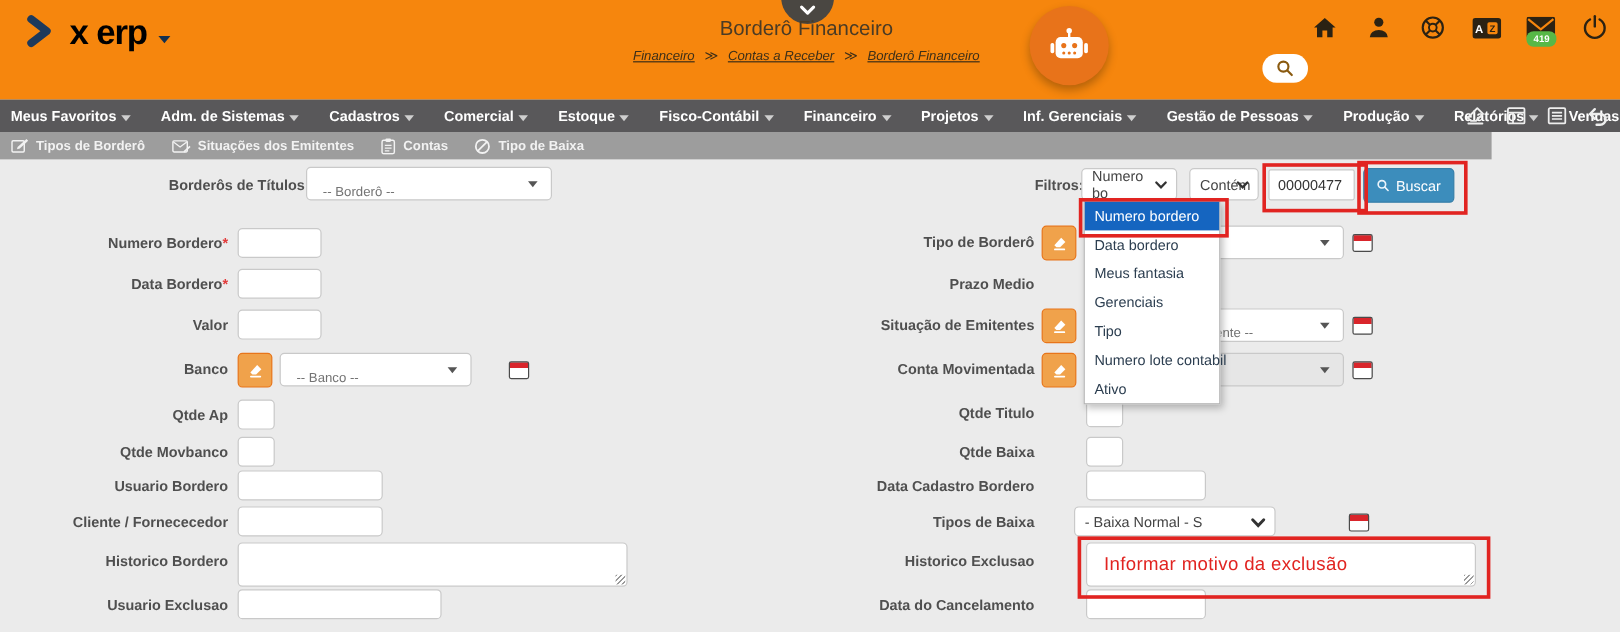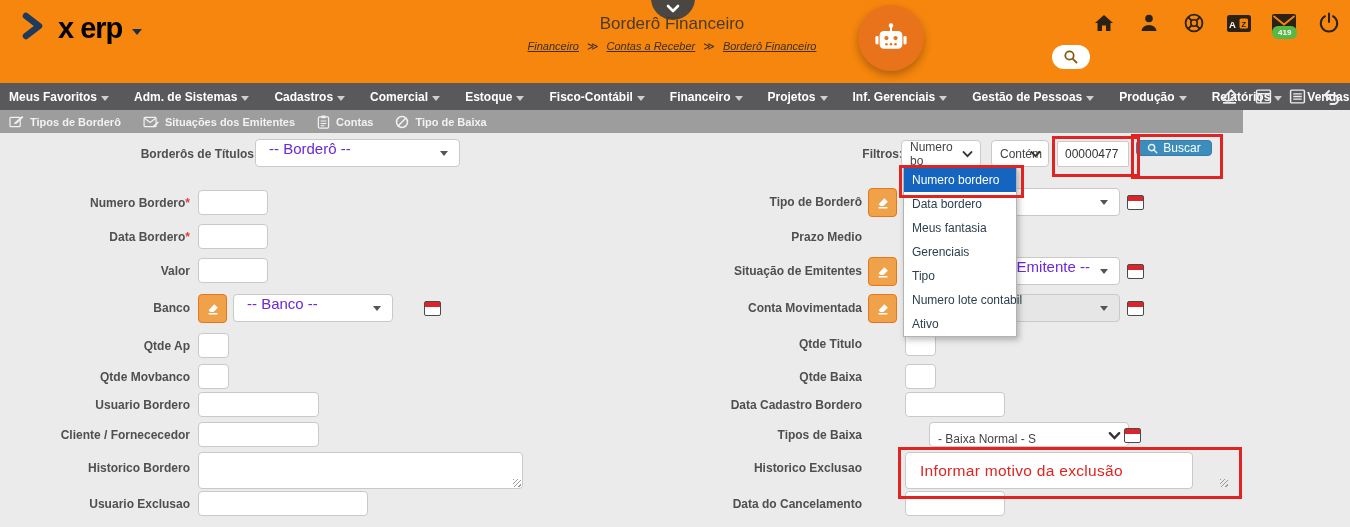--- a/index.html
+++ b/index.html
@@ -36,21 +36,21 @@
   
   .content{position:absolute;left:0;top:133px;width:1350px;height:394px;background:#ebebeb;}
   .flabel{position:absolute;font-size:12px;font-weight:700;color:#4f4f4f;white-space:nowrap;}
   .req{color:#e23b3b;font-weight:700;}
   .tinput{position:absolute;background:#fff;border:1px solid #c9c9c9;border-radius:4px;box-sizing:border-box;
           font-size:12px;color:#333;padding:0 7px;font-family:inherit;}
   .tarea{position:absolute;background:#fff;border:1px solid #c9c9c9;border-radius:4px;box-sizing:border-box;
          font-size:12px;color:#333;padding:4px 7px;font-family:inherit;resize:none;}
   .grip{position:absolute;width:8px;height:8px;background:repeating-linear-gradient(135deg,#9a9a9a 0 1px,transparent 1px 3px);}
   .fselect{position:absolute;background:#fff;border:1px solid #c9c9c9;border-radius:4px;box-sizing:border-box;
-           display:flex;align-items:flex-start;font-size:15px;color:#6d28d9;padding:0 24px 0 13px;cursor:pointer;}
+           display:flex;align-items:flex-end;font-size:11px;color:#737373;padding:0 24px 0 13px;cursor:pointer;}
   .fselect .tri{position:absolute;right:11px;top:50%;margin-top:-2px;width:0;height:0;
                 border-left:4px solid transparent;border-right:4px solid transparent;border-top:5px solid #555;}
   .fselect.disabled{background:#e6e6e6;}
   .nselect{position:absolute;background:#fff;border:1px solid #c9c9c9;border-radius:4px;box-sizing:border-box;
            display:flex;align-items:center;font-size:12px;color:#444;padding:0 26px 0 8px;cursor:pointer;}
   .nselect svg{position:absolute;right:7px;top:50%;margin-top:-5px;}
   .cal{position:absolute;width:15px;height:13px;border:1px solid #4a4a4a;border-radius:2px;
        background:linear-gradient(#D9252B 0 5px,#fff 5px);cursor:pointer;}
   .eraser-btn{position:absolute;width:27px;height:27px;background:#F0A24B;border:1px solid #E8751A;border-radius:4px;
               display:flex;align-items:center;justify-content:center;cursor:pointer;}
@@ -293,21 +293,21 @@
           <path d="M2 3 L7 8.2 L12 3" stroke="#333" stroke-width="2.4" fill="none" stroke-linecap="round"></path>
         </svg>
     </div>
     <div class="nselect" style="left:991px;top:7px;width:58px;height:27px;">
       <span>Contém</span>
       <svg width="11" height="10" viewBox="0 0 14 11">
           <path d="M2 3 L7 8.2 L12 3" stroke="#333" stroke-width="2.4" fill="none" stroke-linecap="round"></path>
         </svg>
     </div>
     <input class="tinput" style="left: 1057px; top: 8px; width: 72px; height: 26px; border-radius: 2px;" value="00000477">
-    <div class="buscar-btn" style="left:1136px;top:7px;width:76px;height:16px;">
+    <div class="buscar-btn" style="left:1136px;top:7px;width:76px;height:29px;">
       <svg width="11" height="11" viewBox="0 0 12 12">
           <circle cx="5" cy="5" r="3.4" stroke="#eaf4fb" stroke-width="1.5" fill="none"></circle>
           <path d="M7.6 7.6 L10.6 10.6" stroke="#eaf4fb" stroke-width="1.5" stroke-linecap="round"></path>
         </svg>
       <span>Buscar</span>
     </div>
 
     <div class="flabel" style="left:0;top:63px;width:190px;text-align:right;"><span>Numero Bordero</span><span class="req">*</span></div>
     <input class="tinput" style="left: 198px; top: 57px; width: 70px; height: 25px;">
 
@@ -394,30 +394,30 @@
     <div class="flabel" style="left:640px;top:204px;width:222px;text-align:right;">Qtde Titulo</div>
     <input class="tinput" style="left: 905px; top: 198px; width: 31px; height: 25px;">
 
     <div class="flabel" style="left:640px;top:237px;width:222px;text-align:right;">Qtde Baixa</div>
     <input class="tinput" style="left: 905px; top: 231px; width: 31px; height: 25px;">
 
     <div class="flabel" style="left:640px;top:265px;width:222px;text-align:right;">Data Cadastro Bordero</div>
     <input class="tinput" style="left: 905px; top: 259px; width: 100px; height: 25px;">
 
     <div class="flabel" style="left:640px;top:295px;width:222px;text-align:right;">Tipos de Baixa</div>
-    <div class="nselect" style="left:929px;top:289px;width:200px;height:25px;align-items:flex-end;">
+    <div class="nselect" style="left:895px;top:289px;width:168px;height:25px;">
       <span>- Baixa Normal - S</span>
       <svg width="13" height="11" viewBox="0 0 14 11">
           <path d="M2 3 L7 8.2 L12 3" stroke="#333" stroke-width="2.6" fill="none" stroke-linecap="round"></path>
         </svg>
     </div>
     <div class="cal" style="left:1124px;top:295px;"></div>
 
     <div class="flabel" style="left:640px;top:328px;width:222px;text-align:right;">Historico Exclusao</div>
-    <div class="tarea" style="left:905px;top:319px;width:288px;height:37px;display:flex;align-items:center;padding-left:14px;">
+    <div class="tarea" style="left:905px;top:319px;width:325px;height:37px;display:flex;align-items:center;padding-left:14px;">
       <span class="hint-red">Informar motivo da exclusão</span>
     </div>
     <div class="grip" style="left:1220px;top:346px;"></div>
 
     <div class="flabel" style="left:640px;top:364px;width:222px;text-align:right;">Data do Cancelamento</div>
     <input class="tinput" style="left: 905px; top: 358px; width: 100px; height: 25px;">
 
     <div class="dropdown" style="top:34px;">
       <div class="ditem sel">Numero bordero</div>
       <div class="ditem">Data bordero</div>

